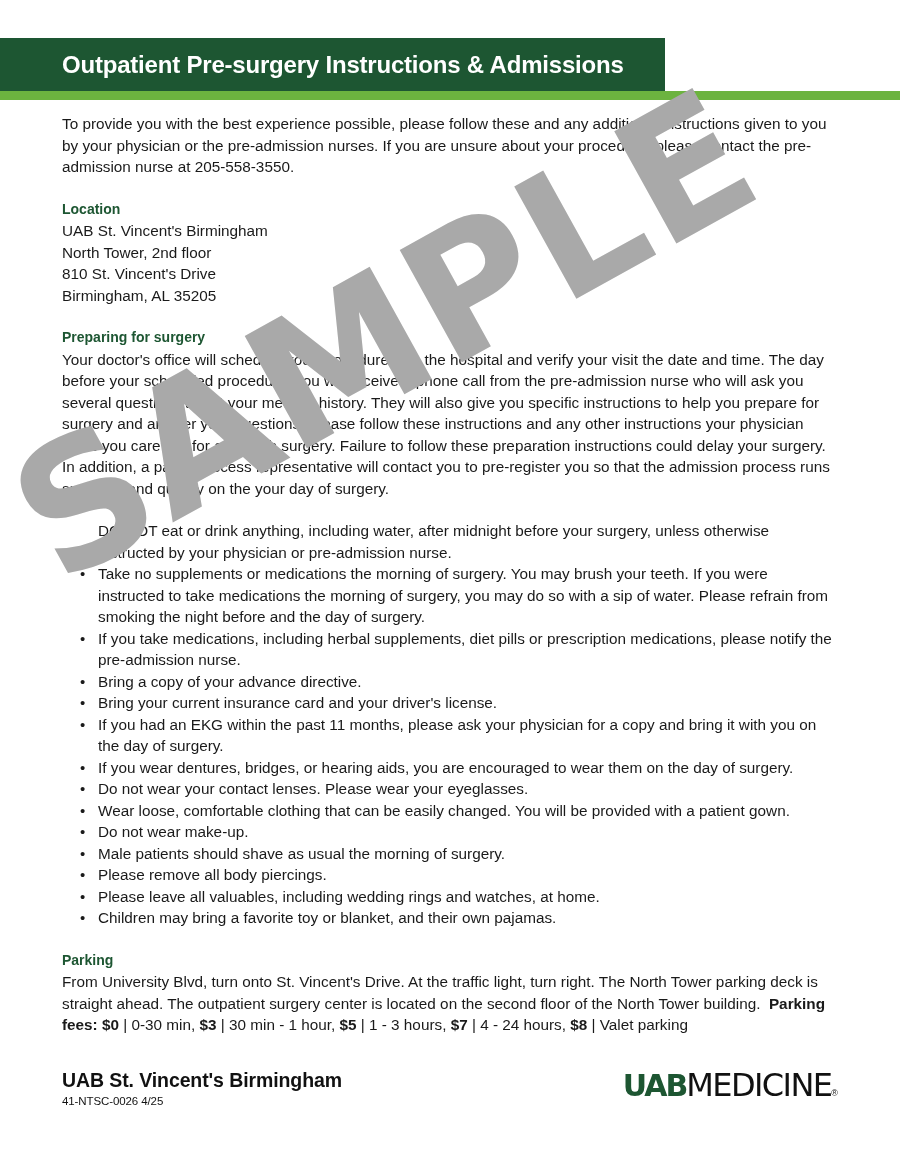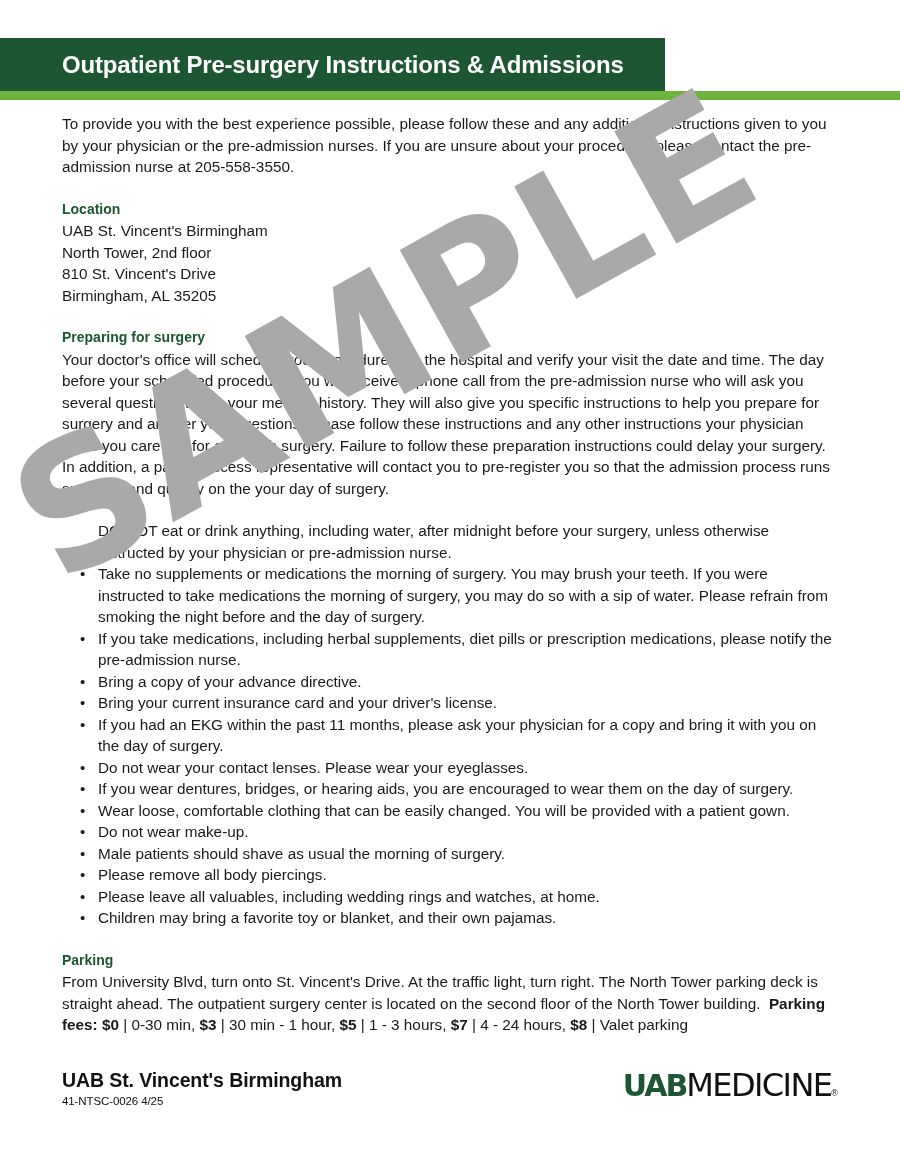--- a/index.html
+++ b/index.html
@@ -196,22 +196,22 @@
 
     <div class="gap-lg"></div>
 
     <ul class="bullets">
       <li class="noindent">DO NOT eat or drink anything, including water, after midnight before your surgery, unless otherwise instructed by your physician or pre-admission nurse.</li>
       <li>Take no supplements or medications the morning of surgery. You may brush your teeth. If you were instructed to take medications the morning of surgery, you may do so with a sip of water. Please refrain from smoking the night before and the day of surgery.</li>
       <li>If you take medications, including herbal supplements, diet pills or prescription medications, please notify the pre-admission nurse.</li>
       <li>Bring a copy of your advance directive.</li>
       <li>Bring your current insurance card and your driver's license.</li>
       <li>If you had an EKG within the past 11 months, please ask your physician for a copy and bring it with you on the day of surgery.</li>
+      <li>If you wear dentures, bridges, or hearing aids, you are encouraged to wear them on the day of surgery.</li>
       <li>Do not wear your contact lenses. Please wear your eyeglasses.</li>
-      <li>If you wear dentures, bridges, or hearing aids, you are encouraged to wear them on the day of surgery.</li>
       <li>Wear loose, comfortable clothing that can be easily changed. You will be provided with a patient gown.</li>
       <li>Do not wear make-up.</li>
       <li>Male patients should shave as usual the morning of surgery.</li>
       <li>Please remove all body piercings.</li>
       <li>Please leave all valuables, including wedding rings and watches, at home.</li>
       <li>Children may bring a favorite toy or blanket, and their own pajamas.</li>
     </ul>
 
     <div class="gap-lg"></div>
 

